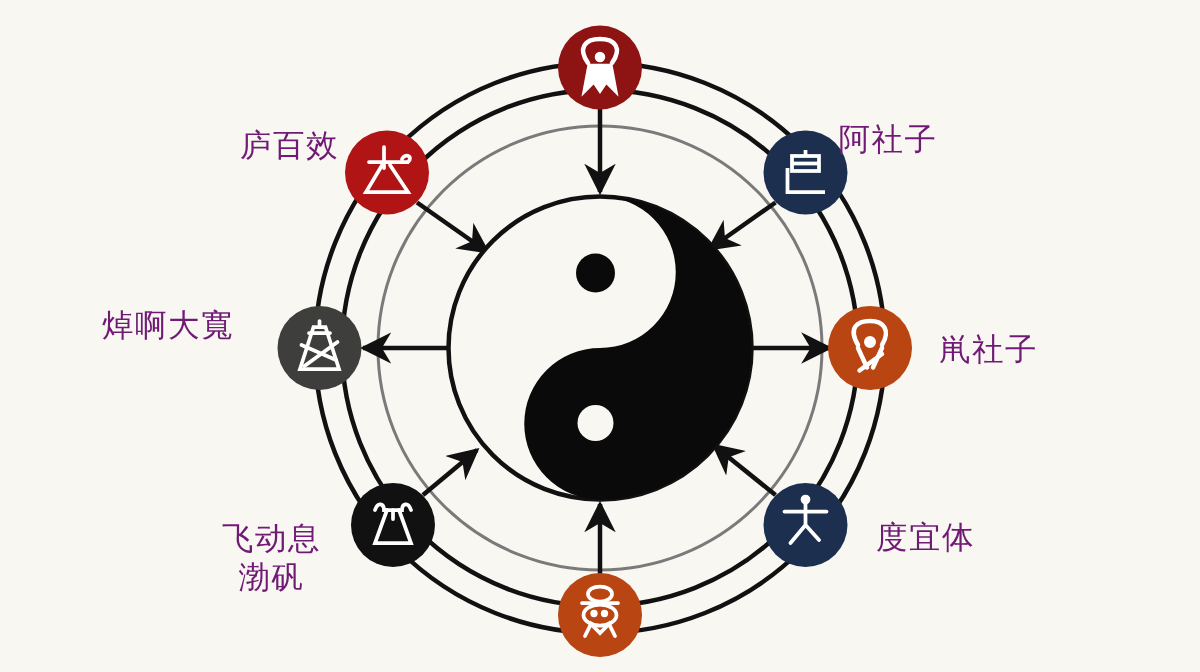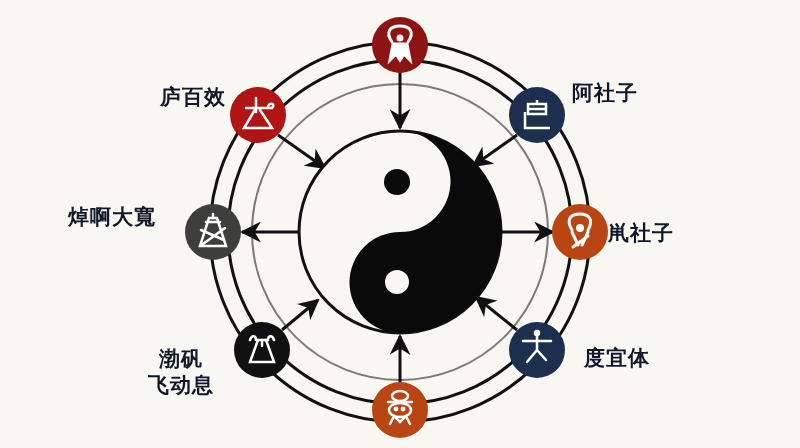--- a/index.html
+++ b/index.html
@@ -7,22 +7,22 @@
       width: 800px; height: 448px; overflow: hidden;
       background: #f8f7f2;
       font-family: "DejaVu Serif", "Liberation Serif", serif;
       position: relative;
     }
     #stage { position: absolute; left: 0; top: 0; width: 800px; height: 448px; }
     .label {
       position: absolute;
       font-family: "DejaVu Serif", "Liberation Serif", serif;
       font-size: 21px;
-      color: #0f172a;
-      font-weight: bold;
+      color: #701a75;
+      font-weight: normal;
       letter-spacing: 1px;
       line-height: 26px;
       white-space: nowrap;
     }
     .label.two-line { text-align: center; }
     .label span { display: block; }
   </style>
 </head>
 <body>
 
@@ -140,28 +140,28 @@
       <path d="M246,108 L272,108 C276,104 270,102 268,106"></path>
       <path d="M256,98 L256,112"></path>
       <path d="M256,108 L244,128 L272,128 L260,110"></path>
     </g>
   </g>
 </svg>
 
 <div class="label" style="left:160px; top:84px;">
   <span>庐百效</span>
 </div>
-<div class="label" style="left:572px; top:80px;">
+<div class="label" style="left:559px; top:80px;">
   <span>阿社子</span>
 </div>
-<div class="label" style="left:608px; top:220px;">
+<div class="label" style="left:626px; top:220px;">
   <span>鼡社子</span>
 </div>
 <div class="label" style="left:584px; top:345px;">
   <span>度宜体</span>
 </div>
 <div class="label two-line" style="left:148px; top:346px;">
+  <span>飞动息</span>
   <span>渤矾</span>
-  <span>飞动息</span>
 </div>
 <div class="label" style="left:68px; top:204px;">
   <span>焯啊大寬</span>
 </div>
 
 </body></html>

